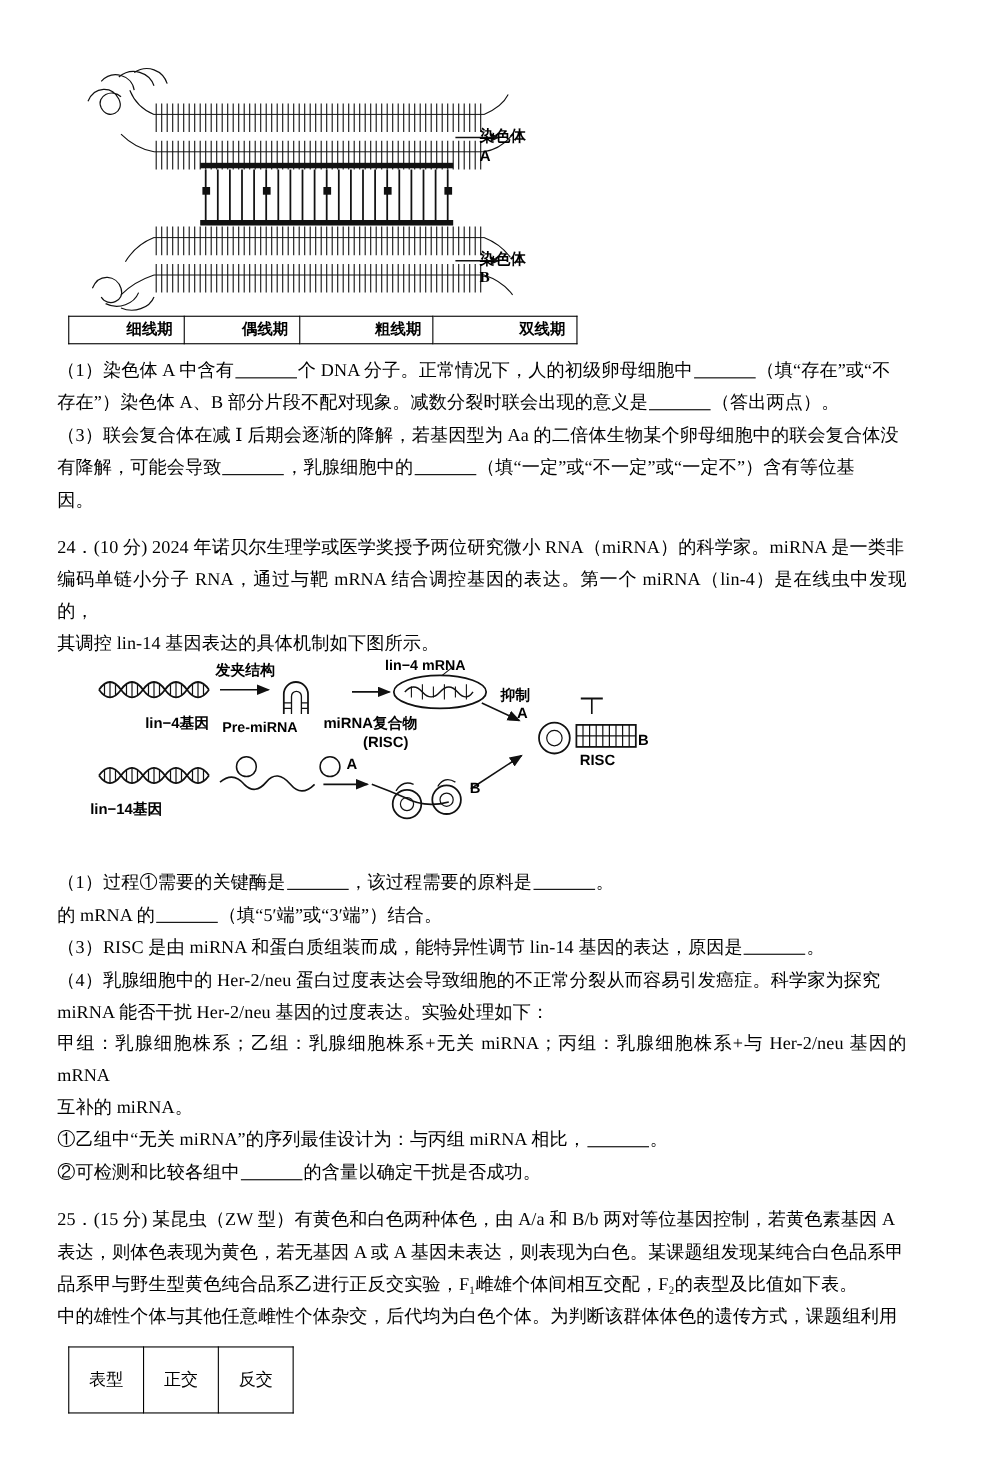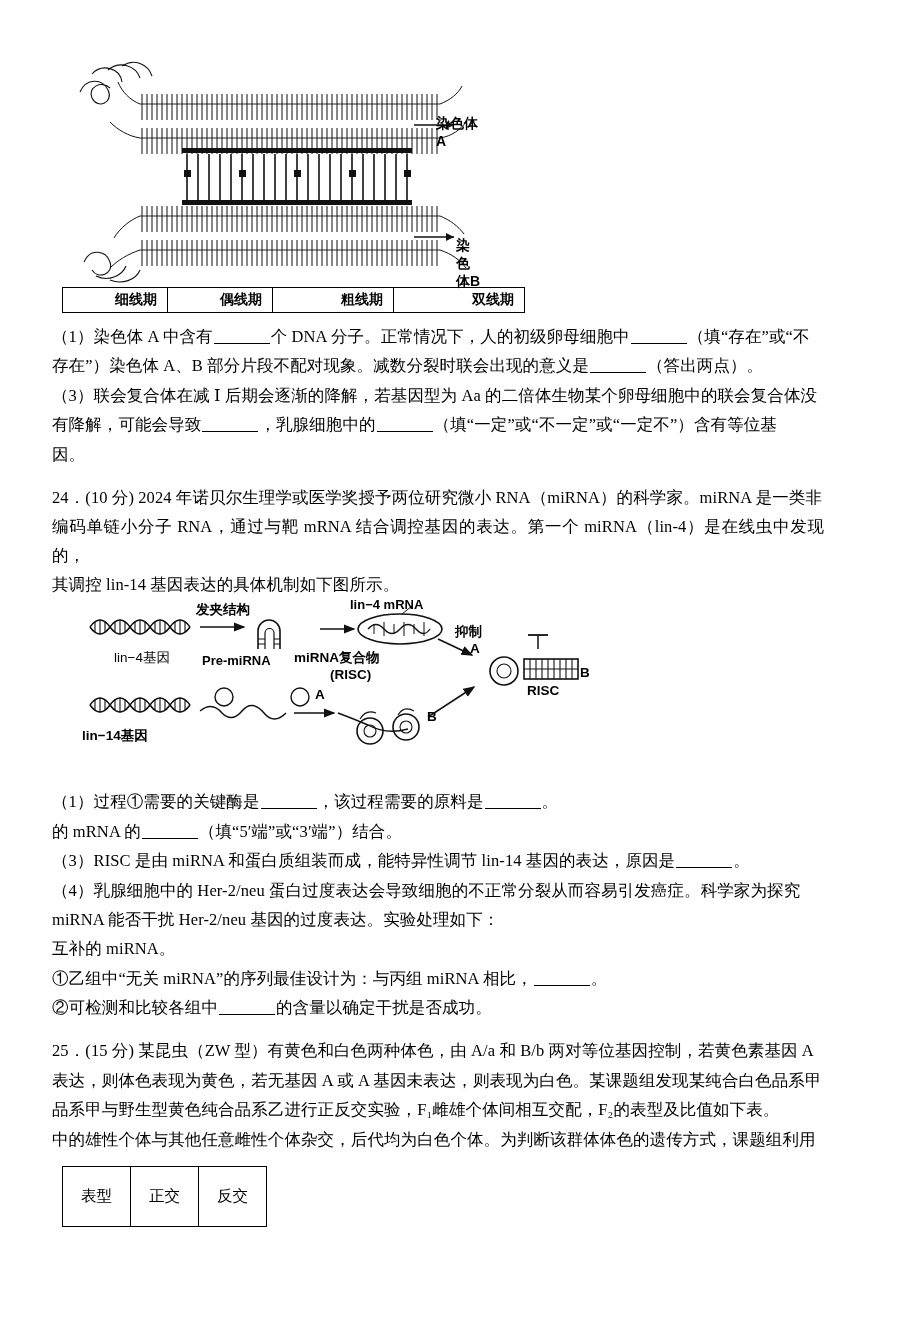--- a/index.html
+++ b/index.html
@@ -249,21 +249,21 @@
 
       <g stroke="#111" stroke-width="1.4" fill="none">
         <line x1="352" y1="95" x2="392" y2="95"></line>
         <polygon points="392,95 384,91 384,99" fill="#111" stroke="none"></polygon>
         <line x1="352" y1="207" x2="392" y2="207"></line>
         <polygon points="392,207 384,203 384,211" fill="#111" stroke="none"></polygon>
       </g>
     </svg>
 
     <span style="position:absolute; left:374px; top:85px; font-size:14px; font-weight:bold; font-family:'Liberation Sans',sans-serif;">染色体A</span>
-    <span style="position:absolute; left:374px; top:207px; font-size:14px; font-weight:bold; font-family:Liberation Sans, sans-serif;padding-left:20px;">染色体B</span>
+    <span style="position:absolute; left:374px; top:197px; font-size:14px; font-weight:bold; font-family:Liberation Serif, serif;">染色体B</span>
   </div>
 
   <table class="stage-table">
     <tbody>
         <tr>
       <td style="width:84px">细线期</td>
       <td style="width:84px">偶线期</td>
       <td style="width:100px">粗线期</td>
       <td style="width:110px">双线期</td>
     </tr>
@@ -395,21 +395,21 @@
         <circle cx="334" cy="122" r="13" fill="none" stroke="#111" stroke-width="1.6"></circle>
         <circle cx="334" cy="122" r="6" fill="none" stroke="#111" stroke-width="1.1"></circle>
         <path d="M288,114 q6,-10 16,-6" fill="none" stroke="#111" stroke-width="1.2"></path>
         <path d="M326,110 q6,-10 16,-4" fill="none" stroke="#111" stroke-width="1.2"></path>
       </g>
 
       <line x1="356" y1="112" x2="402" y2="82" stroke="#111" stroke-width="1.5" marker-end="url(#arw)"></line>
     </svg>
 
     
-    <span style="position:absolute;left:10px;top:44px;font-size:13.5px;font-weight:normal;font-family:'Liberation Sans',sans-serif;padding-left:32px;">lin−4基因</span>
+    <span style="position:absolute;left:28px;top:44px;font-size:13.5px;font-weight:bold;font-family:'Liberation Sans',sans-serif;padding-left:32px;">lin−4基因</span>
     <span style="position:absolute;left:124px;top:-4px;font-size:13.5px;font-weight:bold;font-family:'Liberation Sans',sans-serif;">发夹结构</span>
     <span style="position:absolute;left:130px;top:48px;font-size:13px;font-weight:bold;font-family:'Liberation Sans',sans-serif;">Pre-miRNA</span>
     <span style="position:absolute;left:278px;top:-8px;font-size:13px;font-weight:bold;font-family:'Liberation Sans',sans-serif;">lin−4 mRNA</span>
     <span style="position:absolute;left:222px;top:44px;font-size:13.5px;font-weight:bold;font-family:'Liberation Sans',sans-serif;">miRNA复合物</span>
     <span style="position:absolute;left:258px;top:62px;font-size:13.5px;font-weight:bold;font-family:'Liberation Sans',sans-serif;">(RISC)</span>
     <span style="position:absolute;left:383px;top:18px;font-size:13.5px;font-weight:bold;font-family:'Liberation Sans',sans-serif;">抑制</span>
     <span style="position:absolute;left:455px;top:78px;font-size:13.5px;font-weight:bold;font-family:'Liberation Sans',sans-serif;">RISC</span>
     <span style="position:absolute;left:398px;top:36px;font-size:13.5px;font-weight:bold;font-family:'Liberation Sans',sans-serif;">A</span>
     <span style="position:absolute;left:508px;top:60px;font-size:13.5px;font-weight:bold;font-family:'Liberation Sans',sans-serif;">B</span>
     <span style="position:absolute;left:10px;top:122px;font-size:13.5px;font-weight:bold;font-family:'Liberation Sans',sans-serif;">lin−14基因</span>
@@ -418,20 +418,21 @@
   </div>
 
   <p class="para"><span>（1）过程①需要的关键酶是</span><span class="blank"></span><span>，该过程需要的原料是</span><span class="blank"></span><span>。</span></p>
 
   <p class="para"><span>的 mRNA 的</span><span class="blank"></span><span>（填“5′端”或“3′端”）结合。</span></p>
 
   <p class="para"><span>（3）RISC 是由 miRNA 和蛋白质组装而成，能特异性调节 lin-14 基因的表达，原因是</span><span class="blank"></span><span>。</span></p>
 
   <p class="para">（4）乳腺细胞中的 Her-2/neu 蛋白过度表达会导致细胞的不正常分裂从而容易引发癌症。科学家为探究</p>
   <p class="para">miRNA 能否干扰 Her-2/neu 基因的过度表达。实验处理如下：</p>
+  <p class="para">甲组：乳腺细胞株系；乙组：乳腺细胞株系+无关 miRNA；丙组：乳腺细胞株系+与 Her-2/neu 基因的 mRNA</p>
   <p class="para">互补的 miRNA。</p>
 
   <p class="para"><span>①乙组中“无关 miRNA”的序列最佳设计为：与丙组 miRNA 相比，</span><span class="blank"></span><span>。</span></p>
   <p class="para"><span>②可检测和比较各组中</span><span class="blank"></span><span>的含量以确定干扰是否成功。</span></p>
 
   <div class="block-gap"></div>
 
   <p class="para">25．(15 分) 某昆虫（ZW 型）有黄色和白色两种体色，由 A/a 和 B/b 两对等位基因控制，若黄色素基因 A</p>
   <p class="para">表达，则体色表现为黄色，若无基因 A 或 A 基因未表达，则表现为白色。某课题组发现某纯合白色品系甲</p>
   <p class="para">品系甲与野生型黄色纯合品系乙进行正反交实验，F₁雌雄个体间相互交配，F₂的表型及比值如下表。</p>

